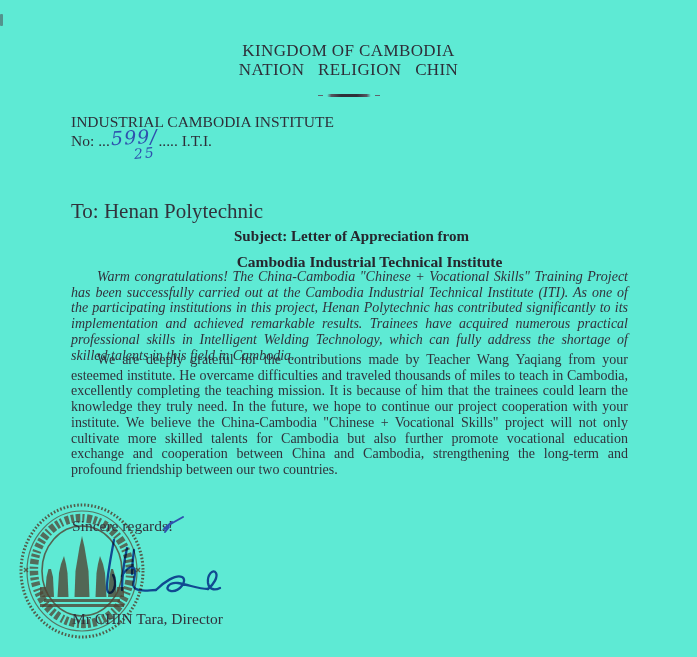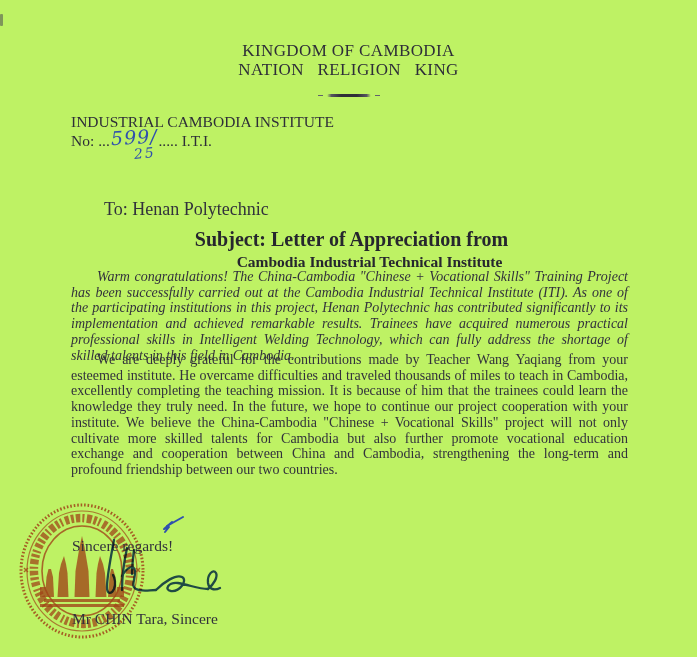--- a/index.html
+++ b/index.html
@@ -1,18 +1,18 @@
 <!DOCTYPE html>
 <html><head>
 <meta charset="utf-8">
 <style>
   html,body{margin:0;padding:0;background:#e8e8e6;}
   .page{
     position:relative; width:697px; height:657px; overflow:hidden;
-    background:#bef264; color:#32323c;
+    background:#5eead4; color:#32323c;
     font-family:"Liberation Serif", serif;
   }
   
   .kh-header{
     position:absolute; top:42px; left:0; right:0;
     text-align:center; font-size:17px; line-height:18.5px;
     letter-spacing:.4px; color:#2e2e38;
   }
   .kh-header .motto{word-spacing:9px;}
   .divider{
@@ -37,49 +37,49 @@
   }
   .hand-num{
     font-size:19px; transform:rotate(-3deg); position:relative; top:-2px;
     letter-spacing:1px; margin:0 1px;
   }
   .hand-year{
     position:absolute; left:63px; top:14px; font-size:14px;
     transform:rotate(-6deg); letter-spacing:2px;
   }
   
-  .recipient{position:absolute; top:199px; left:71px; font-size:18px;margin-left:33px;}
-  .subject1{position:absolute; top:228px; left:0; right:0; text-align:center; font-size:20px; font-weight:bold; color:#26262e;padding-left:6px;}
+  .recipient{position:absolute; top:199px; left:71px; font-size:21px;}
+  .subject1{position:absolute; top:228px; left:0; right:0; text-align:center; font-size:15px; font-weight:bold; color:#26262e;padding-left:6px;}
   .subject2{position:absolute; top:253px; left:0; right:0; text-align:center; font-size:15.5px; font-weight:bold; color:#26262e;padding-left:42px;}
   
   .para{
     position:absolute; left:71px; width:557px;
     font-size:14px; line-height:15.7px; text-align:justify;
     text-indent:26px; color:#32323c;
   }
   .para1{top:269px;font-style:italic;}
   .para2{top:352px;}
   
-  .closing{position:absolute; top:517px; left:72px; font-size:15.5px; z-index:3;margin-top:20px;}
+  .closing{position:absolute; top:517px; left:72px; font-size:15.5px; z-index:3;}
   .signer{position:absolute; top:610px; left:72px; font-size:15.5px; z-index:3;}
   .flourish{position:absolute; top:514px; left:158px; z-index:4;}
   .stamp{position:absolute; top:502px; left:15px; z-index:2; mix-blend-mode:multiply; opacity:.93;}
   .signature{position:absolute; top:532px; left:96px; z-index:5; mix-blend-mode:multiply;}
   .scan-artifact{position:absolute; top:14px; left:0; width:3px; height:12px; background:#4a4a52; opacity:.55; border-radius:1px;}
 </style>
 </head>
 <body>
 
 <div class="page">
 
   <div class="scan-artifact"></div>
 
   <div class="kh-header">
     <div>KINGDOM OF CAMBODIA</div>
-    <div class="motto">NATION RELIGION KING</div>
+    <div class="motto">NATION RELIGION CHIN</div>
   </div>
 
   <div class="divider"></div>
 
   <div class="letterhead">
     <div>INDUSTRIAL CAMBODIA INSTITUTE</div>
     <div class="no-line">
       <span>No: ...</span><span class="hand hand-num">599/</span><span>..... I.T.I.</span>
       <span class="hand hand-year">25</span>
     </div>
@@ -130,15 +130,15 @@
     <g stroke="#2a4fae" stroke-width="2.3" fill="none" stroke-linecap="round" stroke-linejoin="round">
       <path d="M18,8 C15,24 11,44 11,55 C11,62 15,63 18,57 C20,52 19,46 17,43"></path>
       <path d="M31,16 C28,30 26,46 26,58"></path>
       <path d="M38,18 C37,26 36,34 36,42"></path>
       <path d="M26,44 C31,35 38,32 39,39 C40,46 34,54 40,57 C46,60 53,58 60,58"></path>
       <path d="M60,58 C68,50 80,42 86,45 C92,48 84,60 75,59 C68,58 72,50 82,51 C94,53 102,57 112,57"></path>
       <path d="M112,57 C118,52 122,45 120,41 C117,36 111,43 112,51 C113,57 118,59 124,56"></path>
     </g>
   </svg>
 
-  <div class="signer">Mr CHIN Tara, Sincere</div>
+  <div class="signer">Mr CHIN Tara, Director</div>
 
 </div>
 
 </body></html>

